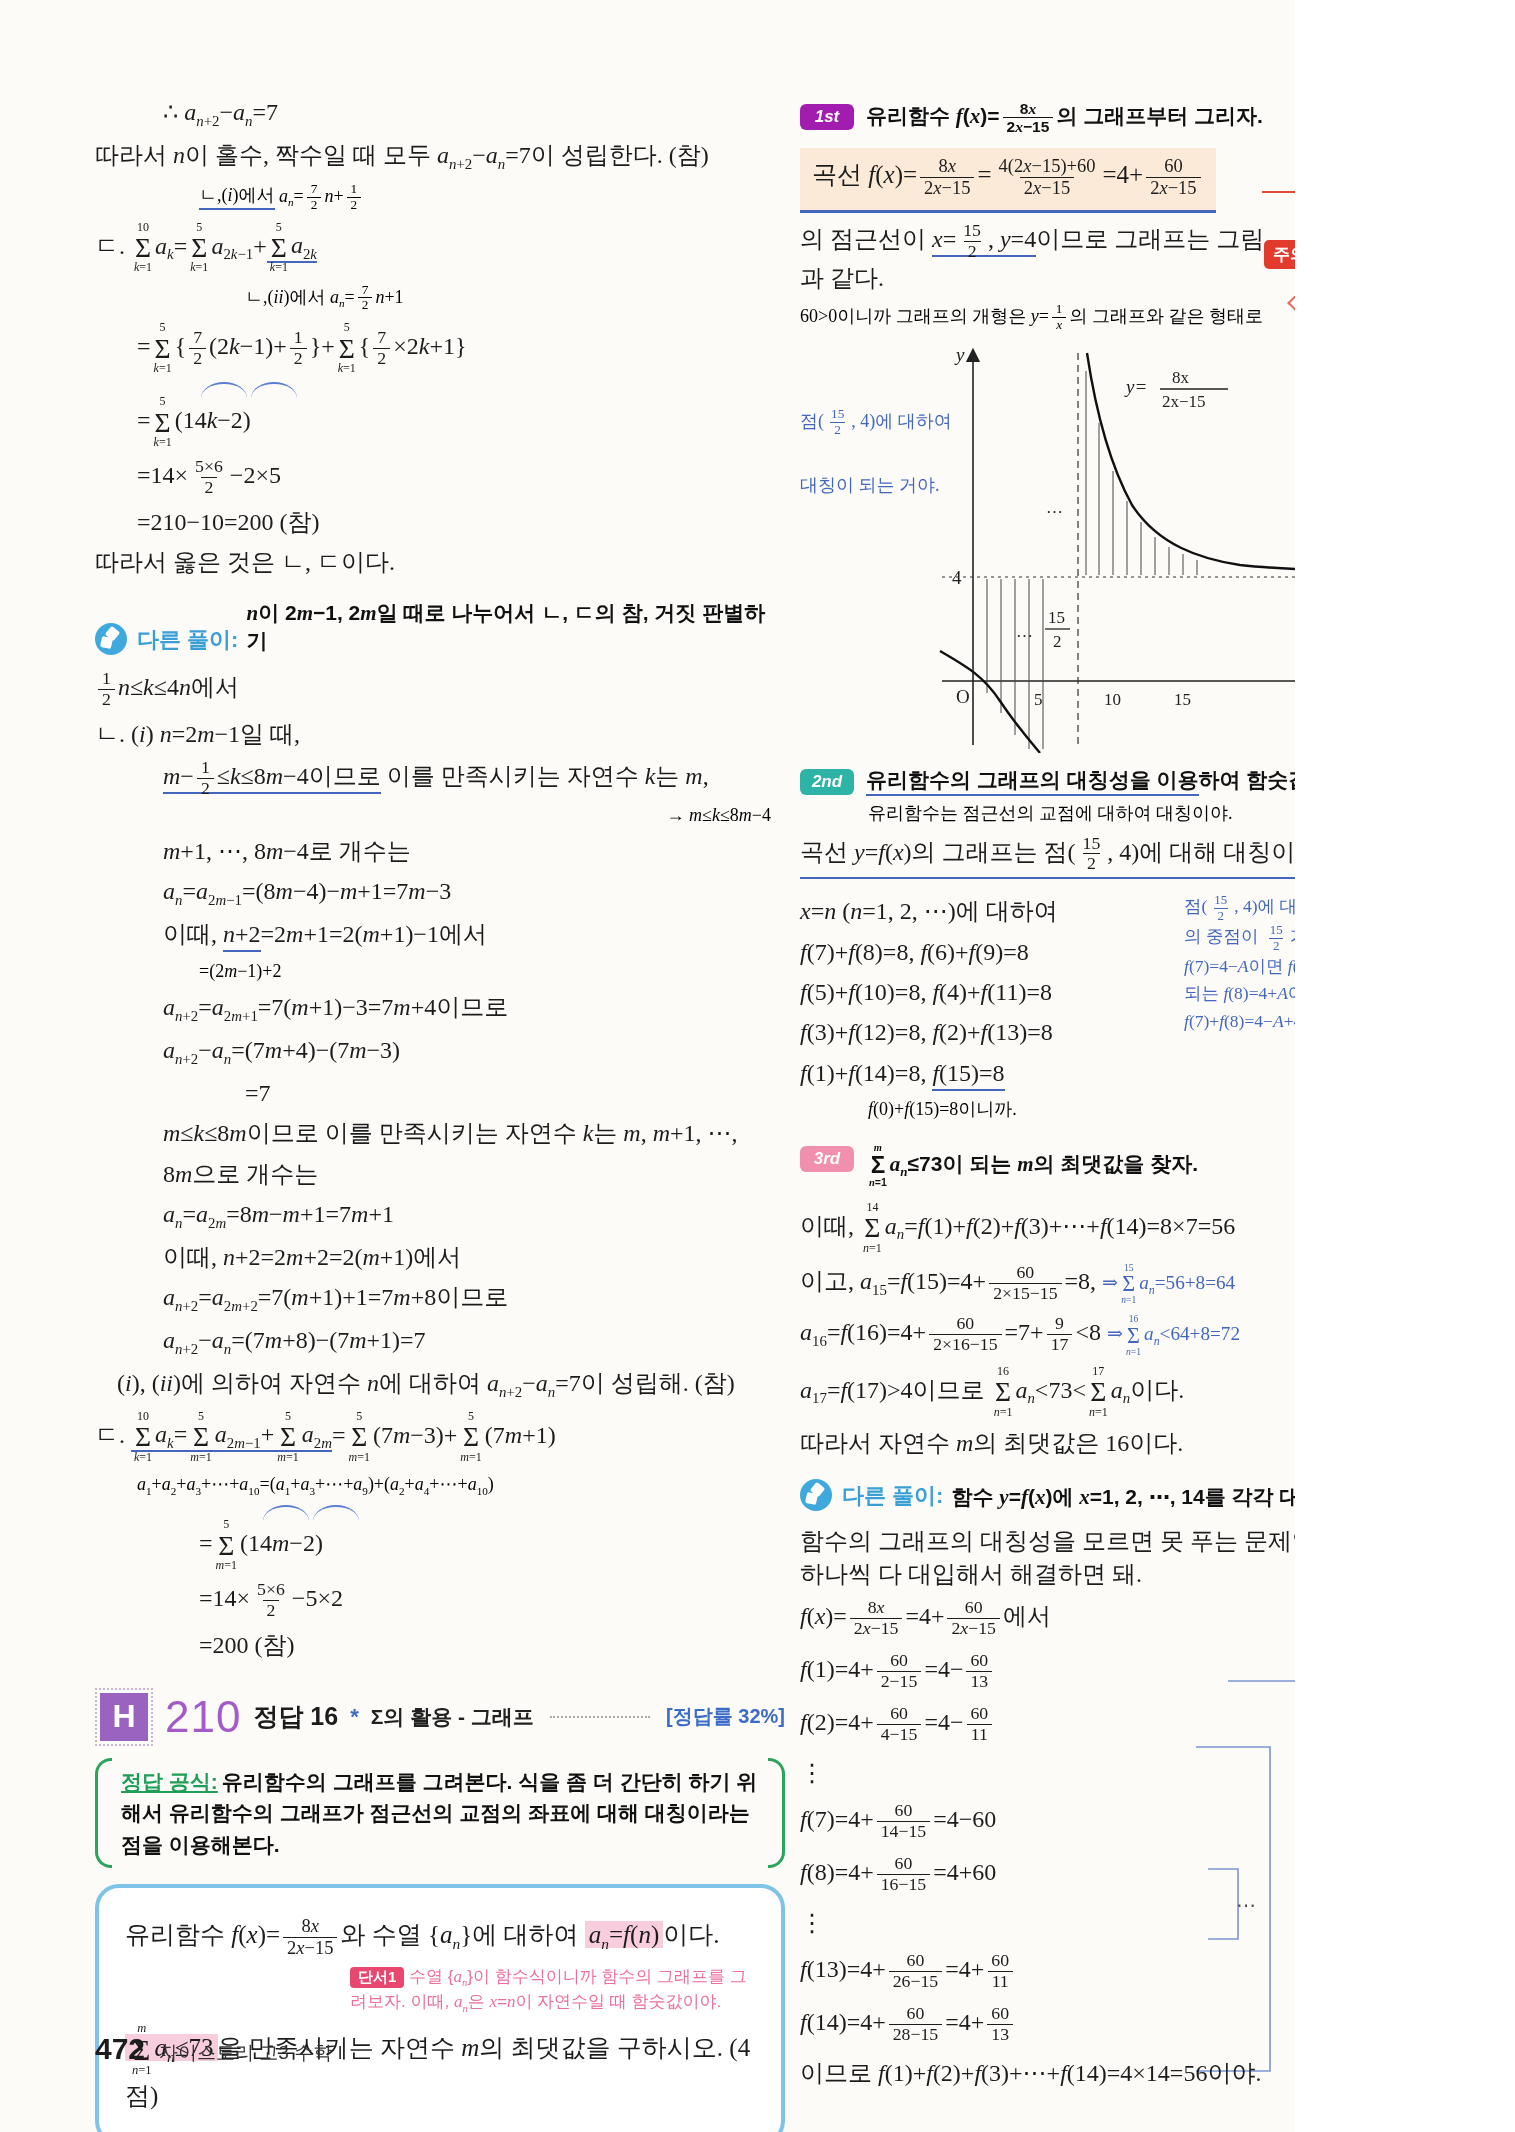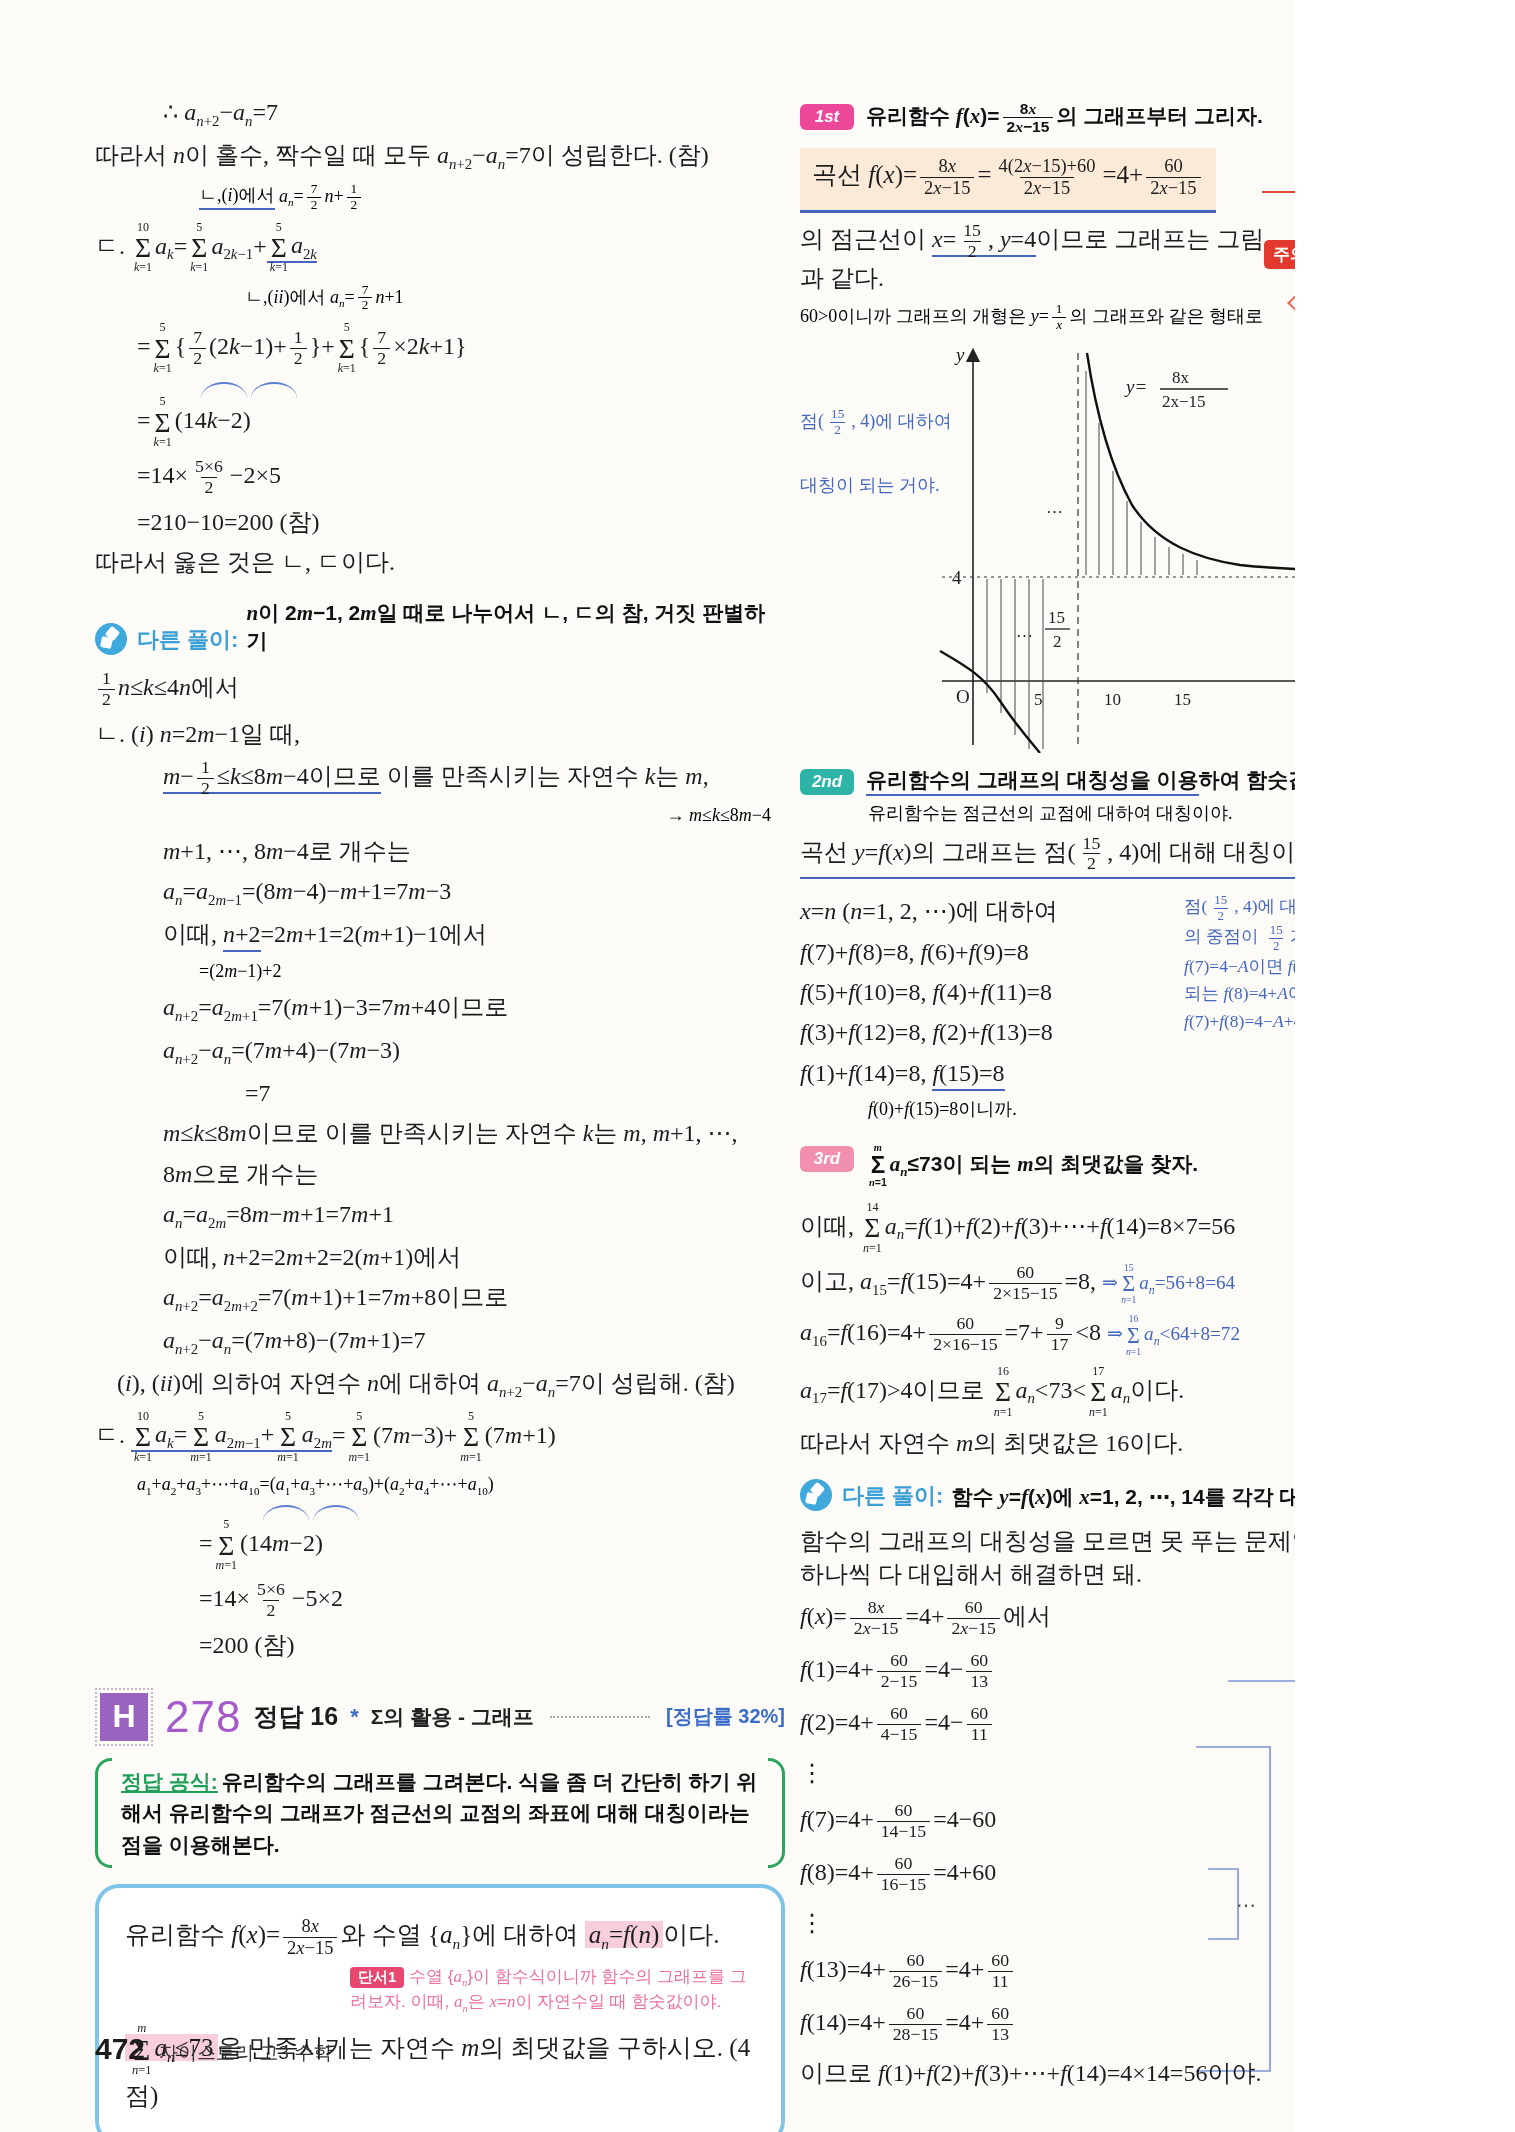--- a/index.html
+++ b/index.html
@@ -60,21 +60,21 @@
   .p-clue{color:#ec6f9d;font:17px/1.45 "Liberation Sans",sans-serif;margin:4px 0;}
   .p-clue.c1{margin-left:225px;}
   .clue-badge{display:inline-block;background:#e8486f;color:#fff;border-radius:4px;padding:1px 8px;font:bold 15px "Liberation Sans",sans-serif;}
   .footer{position:absolute;left:95px;top:2032px;display:flex;align-items:baseline;gap:14px;}
   .f-num{font:bold 30px "Liberation Sans",sans-serif;}
   .f-book{font:19px "Liberation Sans",sans-serif;color:#333;}
   
   .step-row{display:flex;align-items:flex-start;gap:12px;margin:12px 0;}
   .stepb{flex:none;display:inline-block;min-width:40px;text-align:center;padding:3px 7px;border-radius:6px;color:#fff;
          font:italic bold 17px "Liberation Sans",sans-serif;margin-top:4px;}
-  .s1{background:#ec4899}.s2{background:#2eb3a7}.s3{background:#f08fae}
+  .s1{background:#a21caf}.s2{background:#2eb3a7}.s3{background:#f08fae}
   .step-title{font:bold 21px/1.4 "Liberation Sans",sans-serif;color:#111;}
   .band{background:#fbead8;padding:8px 12px 12px;width:fit-content;border-bottom:3px solid #4467bd;font-size:25px;}
   .asym-line{width:470px;}
   
   .caution{position:absolute;left:498px;top:168px;width:205px;z-index:5;}
   .caution-tag{position:absolute;top:-16px;left:-34px;background:#e23a2c;color:#fff;font:bold 17px "Liberation Sans",sans-serif;
                padding:3px 9px;border-radius:5px;z-index:6;}
   .caution-box{position:relative;border:2.5px solid #e86a54;border-radius:12px;background:#fff;padding:10px 12px;
                font:bold 20px/1.5 "Liberation Sans",sans-serif;color:#222;}
   .caution-box::before{content:"";position:absolute;left:-9px;top:36px;width:16px;height:16px;background:#fff;
@@ -224,21 +224,21 @@
             <span class="nu">5×6</span>
             <span class="de">2</span>
           </span>−5×2</div>
         <div class="bl k-m ind3">=200 (참)</div>
       </div>
 
     <div class="h-row">
       <span class="h-badge-wrap">
           <span class="h-badge">H</span>
         </span>
-      <span class="h-num">278</span>
+      <span class="h-num">210</span>
       <span class="h-ans">정답 16</span>
       <span class="h-star">*</span>
       <span class="h-topic">Σ의 활용 - 그래프</span>
       <span class="h-dots"></span>
       <span class="h-rate">[정답률 32%]</span>
     </div>
 
     <div class="formula">
       <span class="fbrk l"></span>
       <span class="fbrk r"></span>

